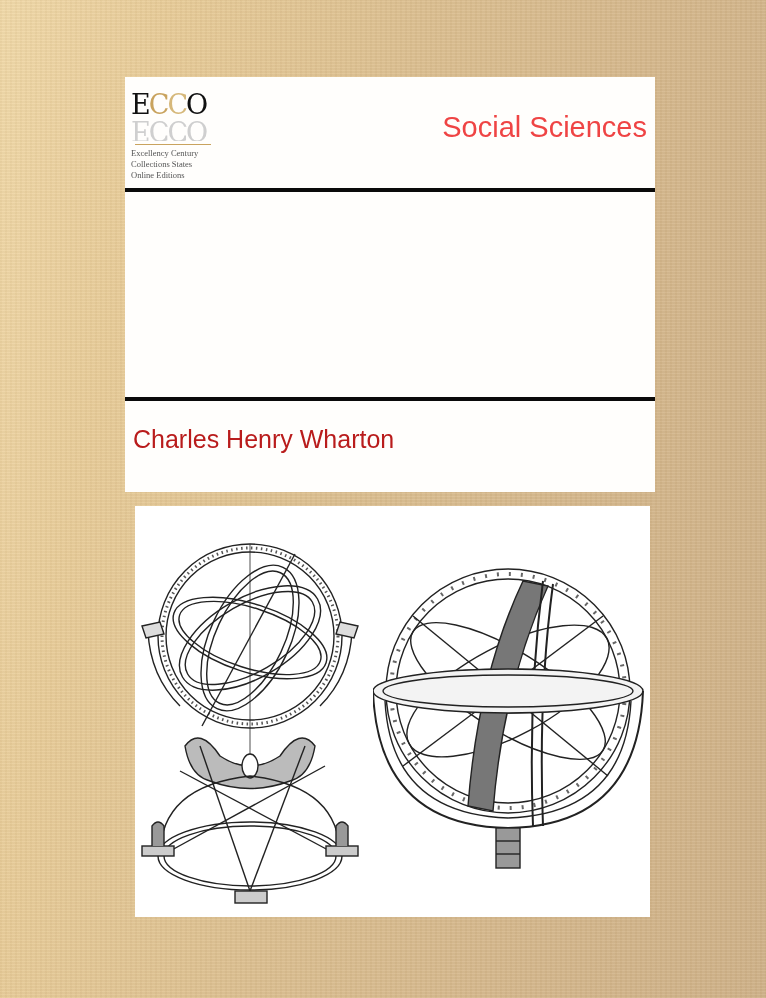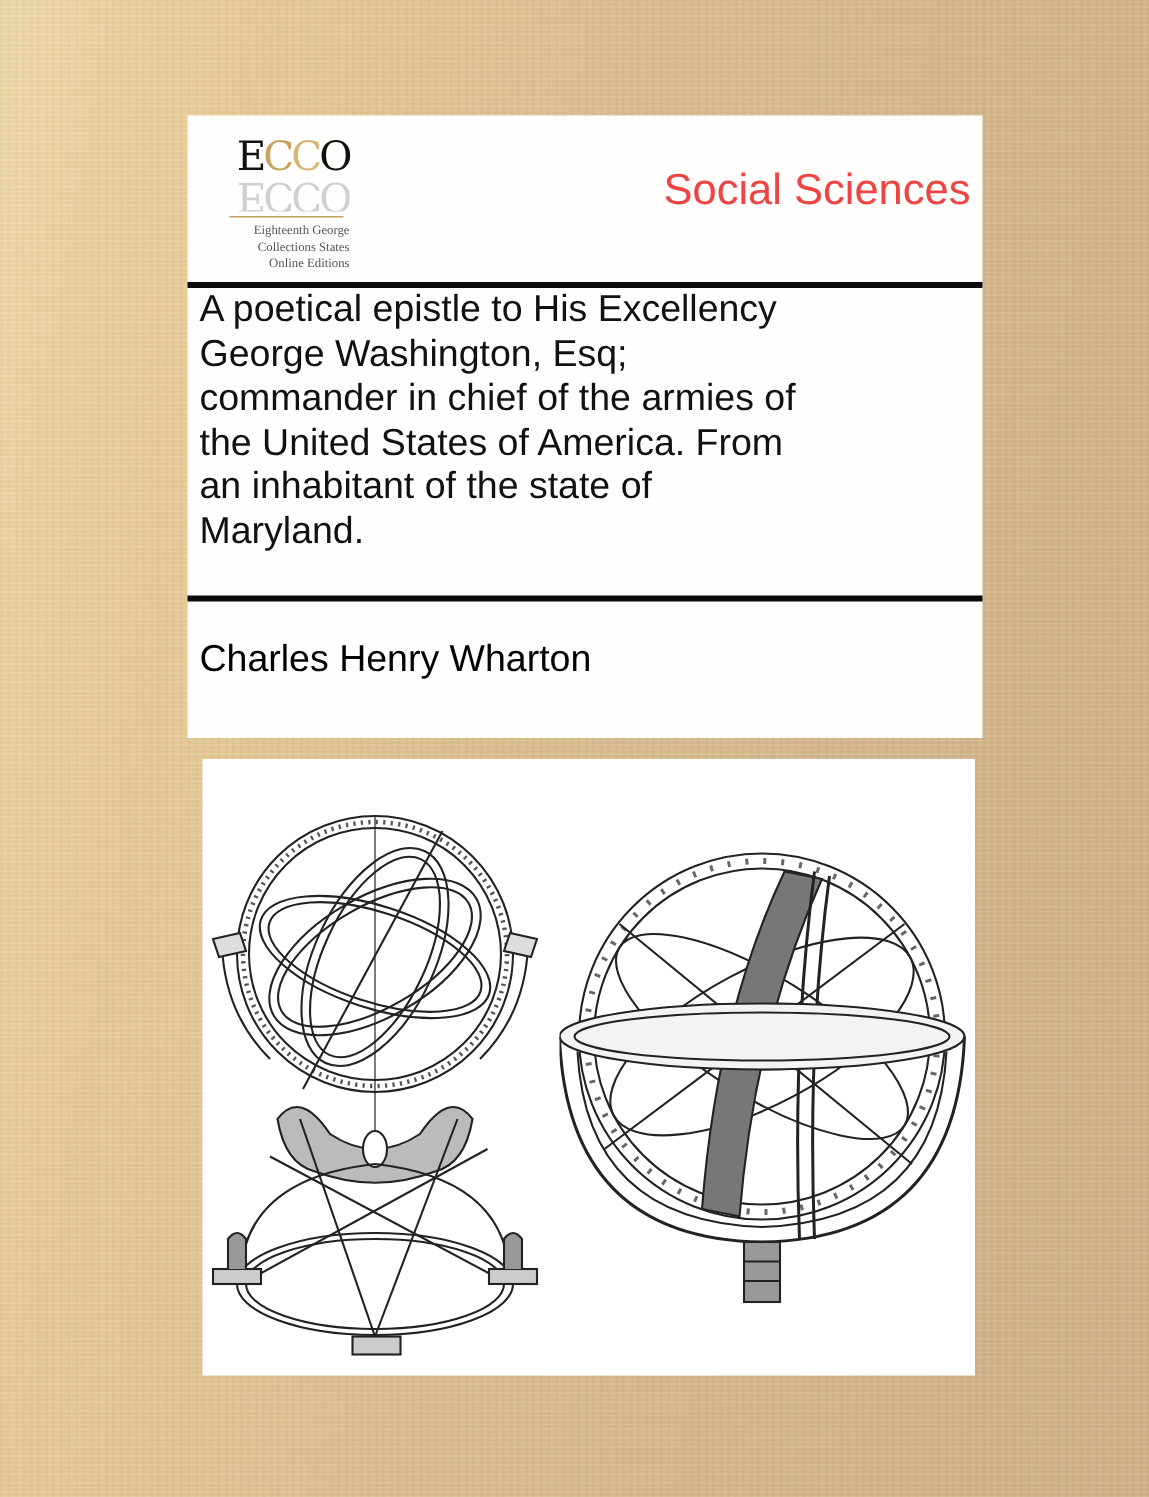--- a/index.html
+++ b/index.html
@@ -12,22 +12,22 @@
       position:absolute; inset:0; pointer-events:none;
       background:
         repeating-linear-gradient(0deg, rgba(255,255,255,0.05) 0 1px, rgba(0,0,0,0.025) 1px 3px),
         repeating-linear-gradient(90deg, rgba(120,90,50,0.03) 0 2px, rgba(255,255,255,0.03) 2px 5px);
     }
     .info-panel {
       position:absolute; left:125px; top:77px; width:530px; height:415px;
       background:#fffefc;
     }
     .logo {
-      position:absolute; left:24px; top:10px; width:84px; height:100px;
-      text-align:right;
+      position:absolute; left:6px; top:10px; width:84px; height:100px;
+      text-align:left;
     }
     .logo-word {
       font-family: "DejaVu Serif", "Liberation Serif", serif;
       font-size:27px; line-height:28px; letter-spacing:-2px; color:#111;
       margin-top:4px;
     }
     .logo-word .c1 { color:#c9a35e; }
     .logo-word .c2 { color:#d6b87a; }
     .logo-mirror {
       font-family: "DejaVu Serif", "Liberation Serif", serif;
@@ -47,55 +47,47 @@
     }
     .rule.r1 { top:111px; }
     .rule.r2 { top:320px; }
     .title {
       position:absolute; left:8px; top:115px; width:515px;
       font-size:25px; line-height:29.5px; color:#111;
     }
     .title div { white-space:nowrap; }
     .author {
       position:absolute; left:8px; top:348px;
-      font-size:25px; color:#000000;
+      font-size:25px; color:#b91c1c;
     }
     .illustration-panel {
       position:absolute; left:135px; top:506px; width:515px; height:411px;
       background:#ffffff;
     }
     svg { position:absolute; }
   </style>
 </head>
 <body>
 
 <div class="texture"></div>
 
 <div class="info-panel">
   <div class="logo">
     <div class="logo-word"><span>E</span><span class="c1">C</span><span class="c2">C</span><span>O</span></div>
     <div class="logo-mirror"><span>E</span><span>C</span><span>C</span><span>O</span></div>
     <div class="logo-rule"></div>
-    <div class="logo-sub">Eighteenth George</div>
+    <div class="logo-sub">Excellency Century</div>
     <div class="logo-sub">Collections States</div>
     <div class="logo-sub">Online Editions</div>
   </div>
 
   <div class="category">Social Sciences</div>
 
   <div class="rule r1"></div>
 
-  <div class="title">
-    <div>A poetical epistle to His Excellency</div>
-    <div>George Washington, Esq;</div>
-    <div>commander in chief of the armies of</div>
-    <div>the United States of America. From</div>
-    <div>an inhabitant of the state of</div>
-    <div>Maryland.</div>
-  </div>
 
   <div class="rule r2"></div>
 
   <div class="author">Charles Henry Wharton</div>
 </div>
 
 <div class="illustration-panel">
 
   <svg style="left:5px; top:20px;" width="225" height="385" viewBox="0 0 225 385">
     <g fill="none" stroke="#222" stroke-width="1.4">

